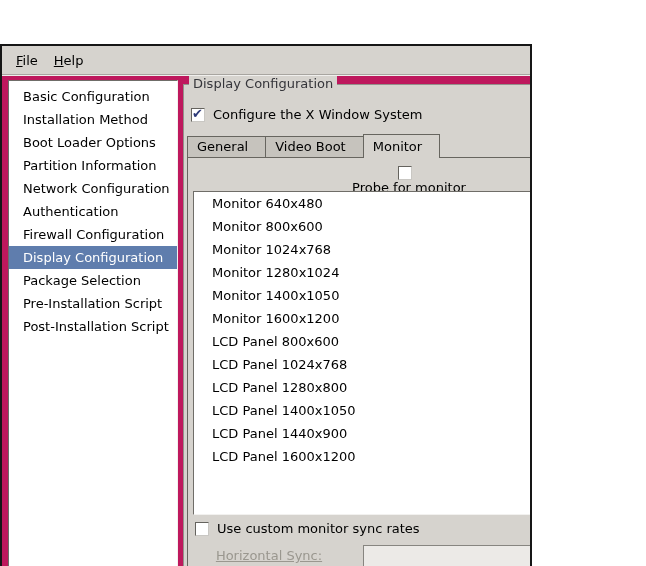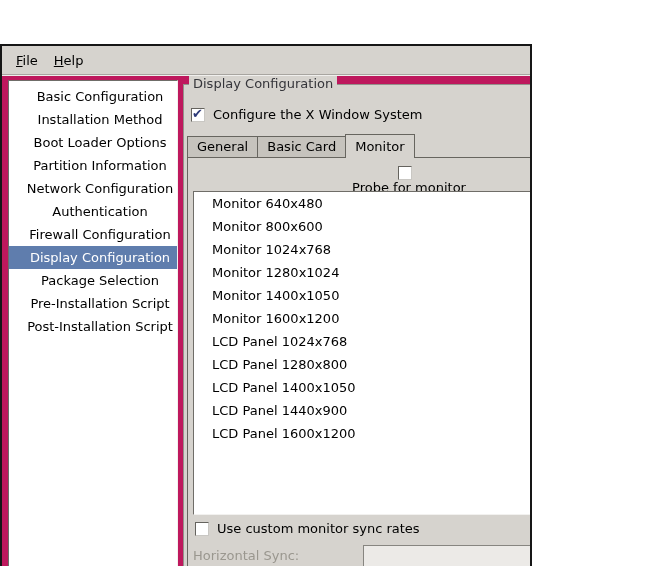--- a/index.html
+++ b/index.html
@@ -47,21 +47,20 @@
     border-color: #6f6d68 #f2f1ef #f2f1ef #6f6d68;
     padding-top: 4px;
     overflow: hidden;
   }
   .side-item {
     height: 23px;
     line-height: 23px;
     padding-left: 14px;
     white-space: nowrap;
     cursor: default;
-    text-align: center;
   }
   .side-item.selected { background: #5f7dad; color: #ffffff; }
   
   .frame {
     position: absolute;
     left: 181px; top: 38px;
     width: 456px; height: 511px;
     border: 1px solid #93918b;
     background: #d6d3ce;
   }
@@ -108,21 +107,21 @@
     display: flex;
     align-items: flex-end;
     height: 25px;
     position: relative;
     z-index: 2;
   }
   .tab {
     border: 1px solid #67655f;
     border-bottom: none;
     background: #c6c3bd;
-    padding: 2px 9px 3px 9px;
+    padding: 2px 17px 3px 9px;
     margin-right: -1px;
     white-space: nowrap;
     cursor: default;
     text-align: center;
   }
   .tab.selected {
     background: #d6d3ce;
     padding-top: 4px;
     padding-bottom: 4px;
     margin-bottom: -1px;
@@ -192,23 +191,24 @@
   
   .custom-row { margin: 4px 0 0 2px; height: 19px; text-align: center; }
   .sync-row {
     display: flex;
     align-items: center;
     margin-top: 6px;
     height: 23px;
   }
   .sync-label {
     width: 152px;
-    text-align: left;
+    text-align: center;
     color: #9a978f;
     flex: none;
+    text-decoration: underline;
   }
   .sync-input {
     margin-left: 18px;
     width: 228px;
     height: 22px;
     background: #eceae7;
     border: 1px solid;
     border-color: #878580 #d8d6d2 #d8d6d2 #878580;
     font-family: "DejaVu Sans", "Liberation Sans", sans-serif;
     font-size: 13px;
@@ -252,39 +252,40 @@
       <span class="checkbox checked">
           <span class="check">✔</span>
         </span>
       <span>Configure the X Window System</span>
     </div>
 
     <div class="notebook">
       <div class="tabbar">
 
       <div class="tab">General</div>
-          <div class="tab">Basic Card</div>
+          <div class="tab">Video Boot</div>
           <div class="tab selected">Monitor</div>
         </div>
 
       <div class="tab-panel">
 
         <div class="cb-row probe-row">
           <span class="checkbox"></span>
           <span>Probe for monitor</span>
         </div>
 
         <div class="listbox">
 
           <div class="lrow">Monitor 640x480</div>
             <div class="lrow">Monitor 800x600</div>
             <div class="lrow">Monitor 1024x768</div>
             <div class="lrow">Monitor 1280x1024</div>
             <div class="lrow">Monitor 1400x1050</div>
             <div class="lrow">Monitor 1600x1200</div>
+            <div class="lrow">LCD Panel 800x600</div>
             <div class="lrow">LCD Panel 1024x768</div>
             <div class="lrow">LCD Panel 1280x800</div>
             <div class="lrow">LCD Panel 1400x1050</div>
             <div class="lrow">LCD Panel 1440x900</div>
             <div class="lrow">LCD Panel 1600x1200</div>
             <div class="scrollbar">
             <div class="sb-btn sb-up"><span>▲</span></div>
             <div class="sb-thumb"></div>
             <div class="sb-btn sb-down"><span>▼</span></div>
           </div>

